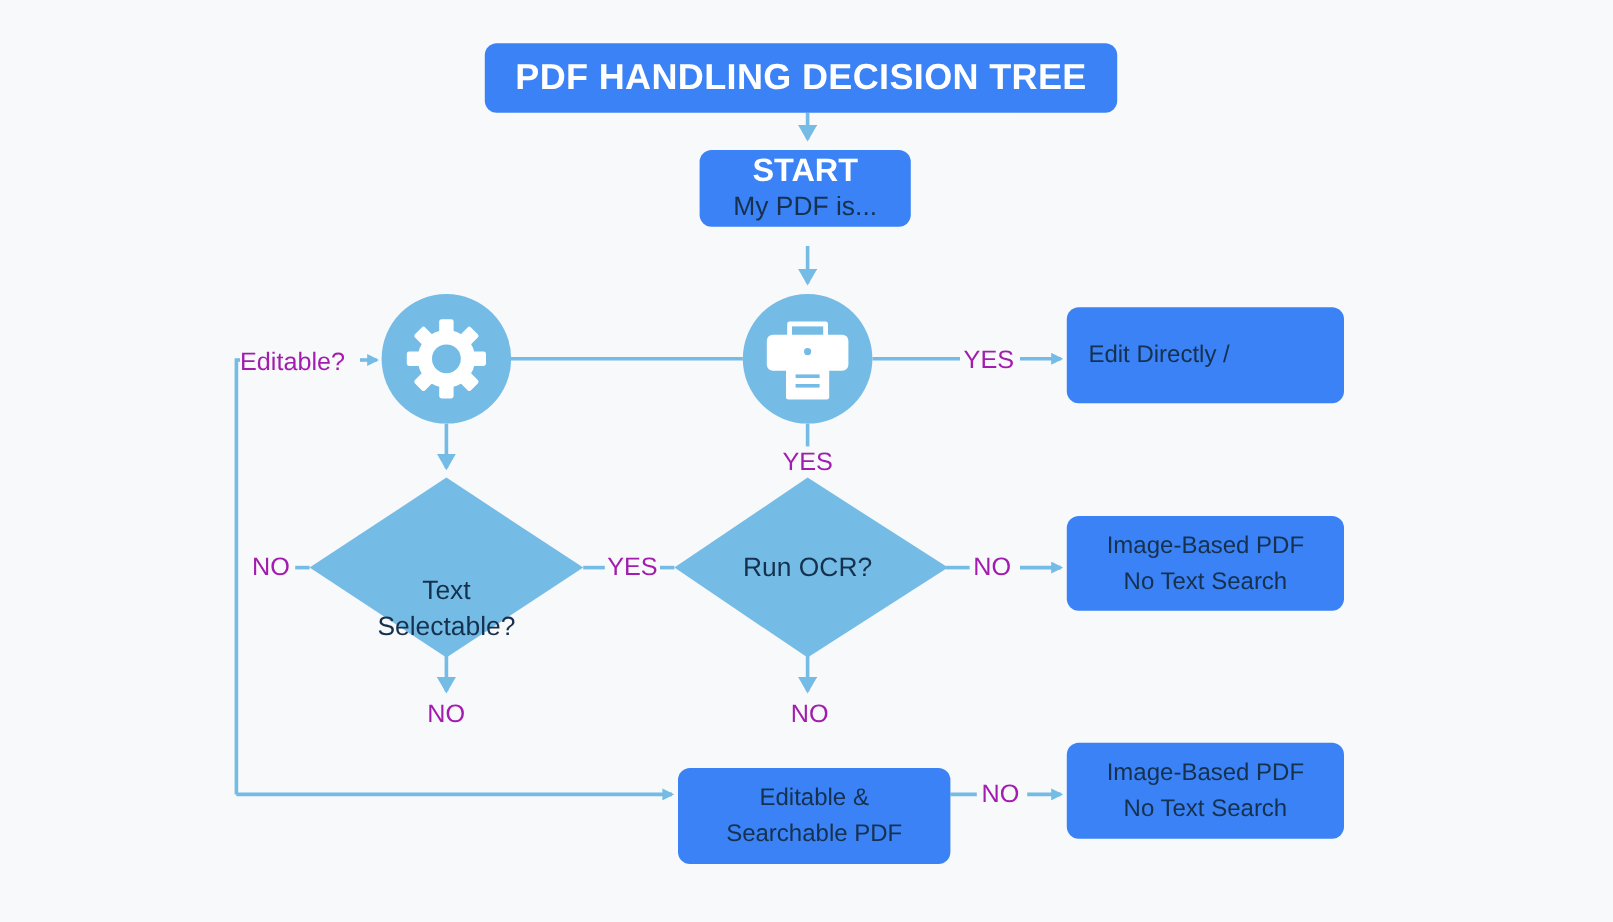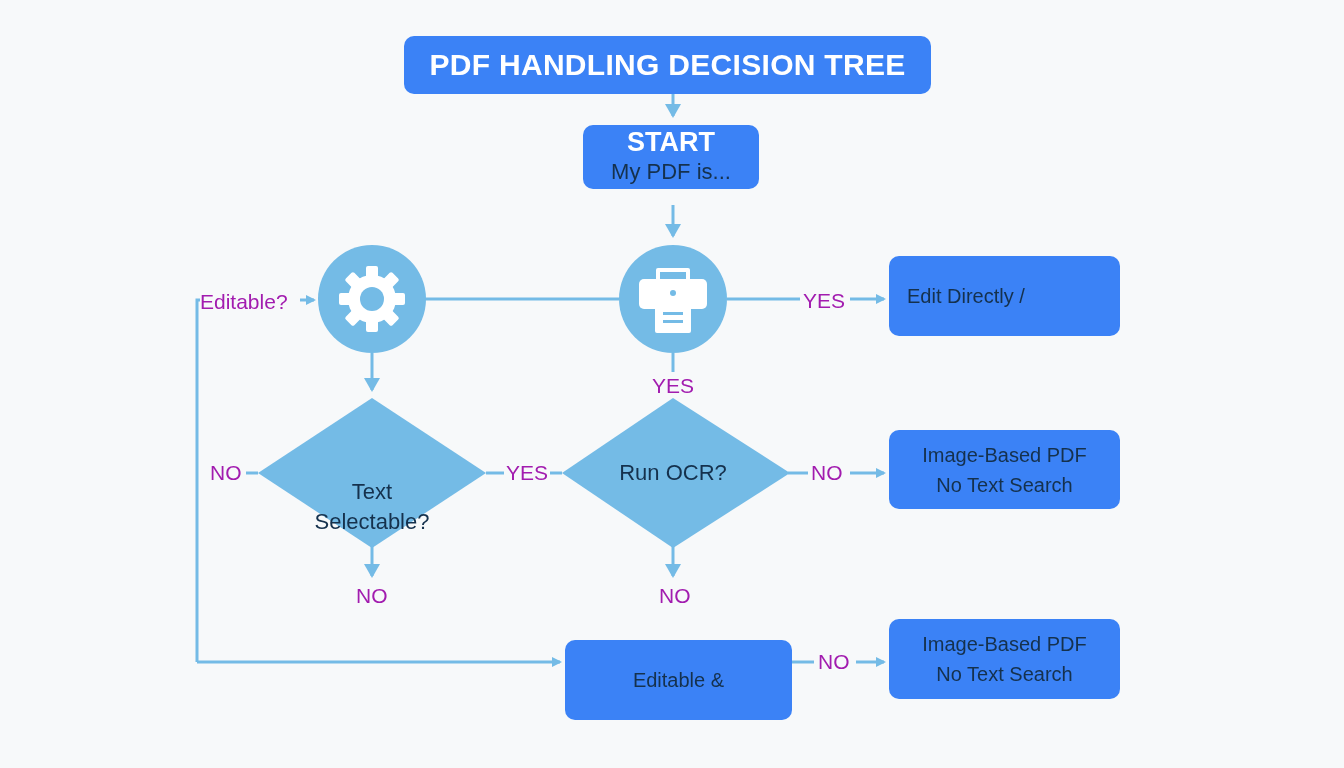--- a/index.html
+++ b/index.html
@@ -142,20 +142,21 @@
 
 <div class="node box b-edit">
   <span>Edit Directly /</span>
 </div>
 <div class="node box b-img1">
   <span>Image-Based PDF</span>
   <span>No Text Search</span>
 </div>
 <div class="node box b-srch">
   <span>Editable &amp;</span>
+  <span>Searchable PDF</span>
 </div>
 <div class="node box b-img2">
   <span>Image-Based PDF</span>
   <span>No Text Search</span>
 </div>
 
 <div class="dtext" style="left:292px; top:438px; width:160px;margin-top:39px;">
   <div>Text</div>
   <div>Selectable?</div>
 </div>

